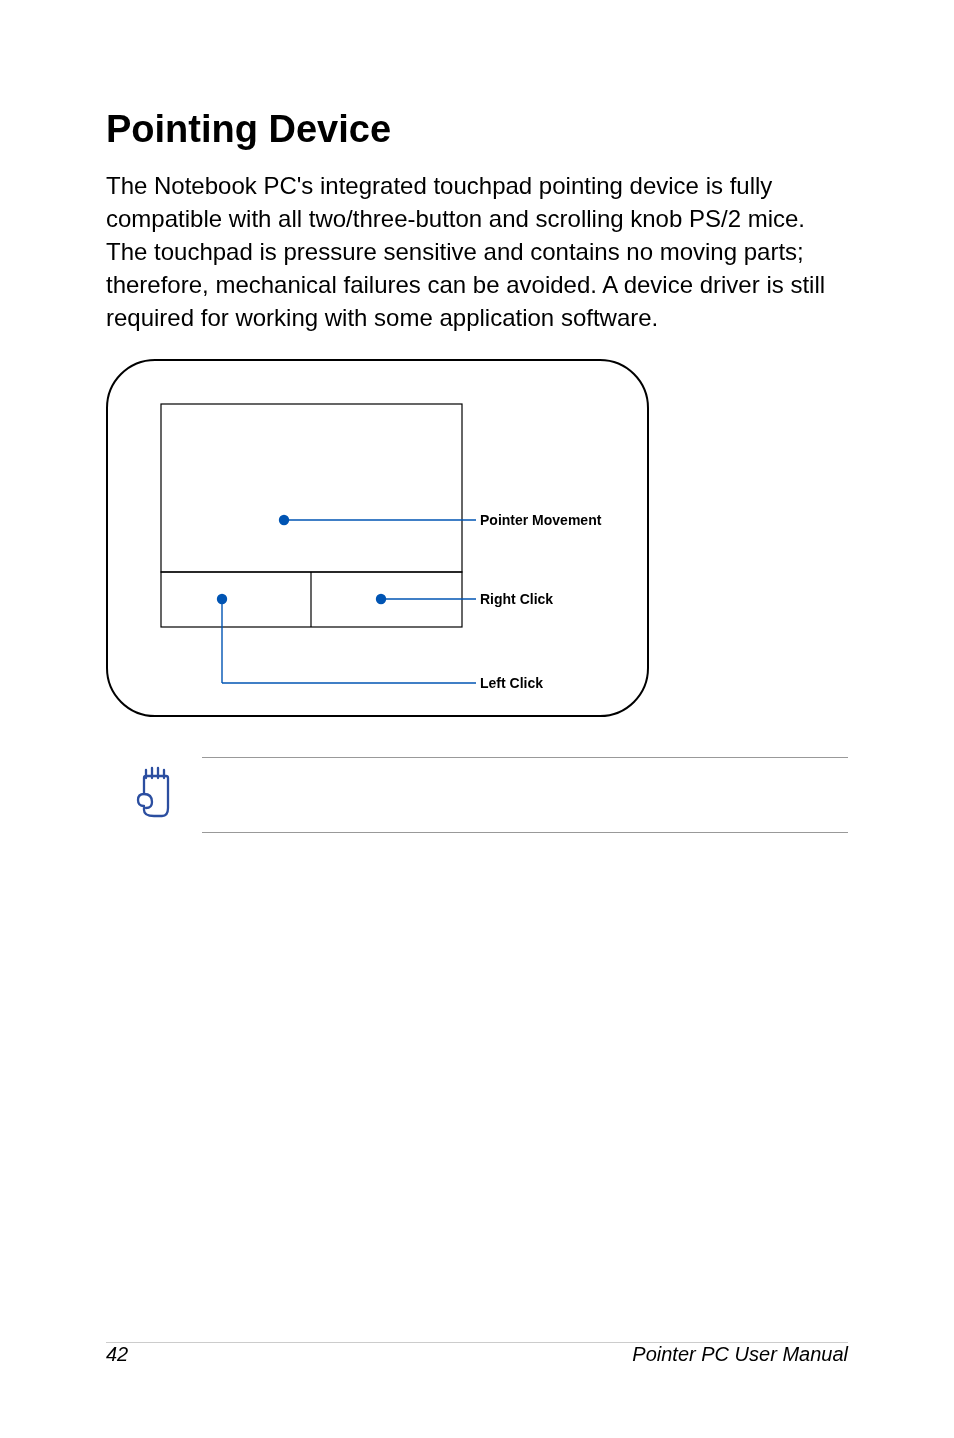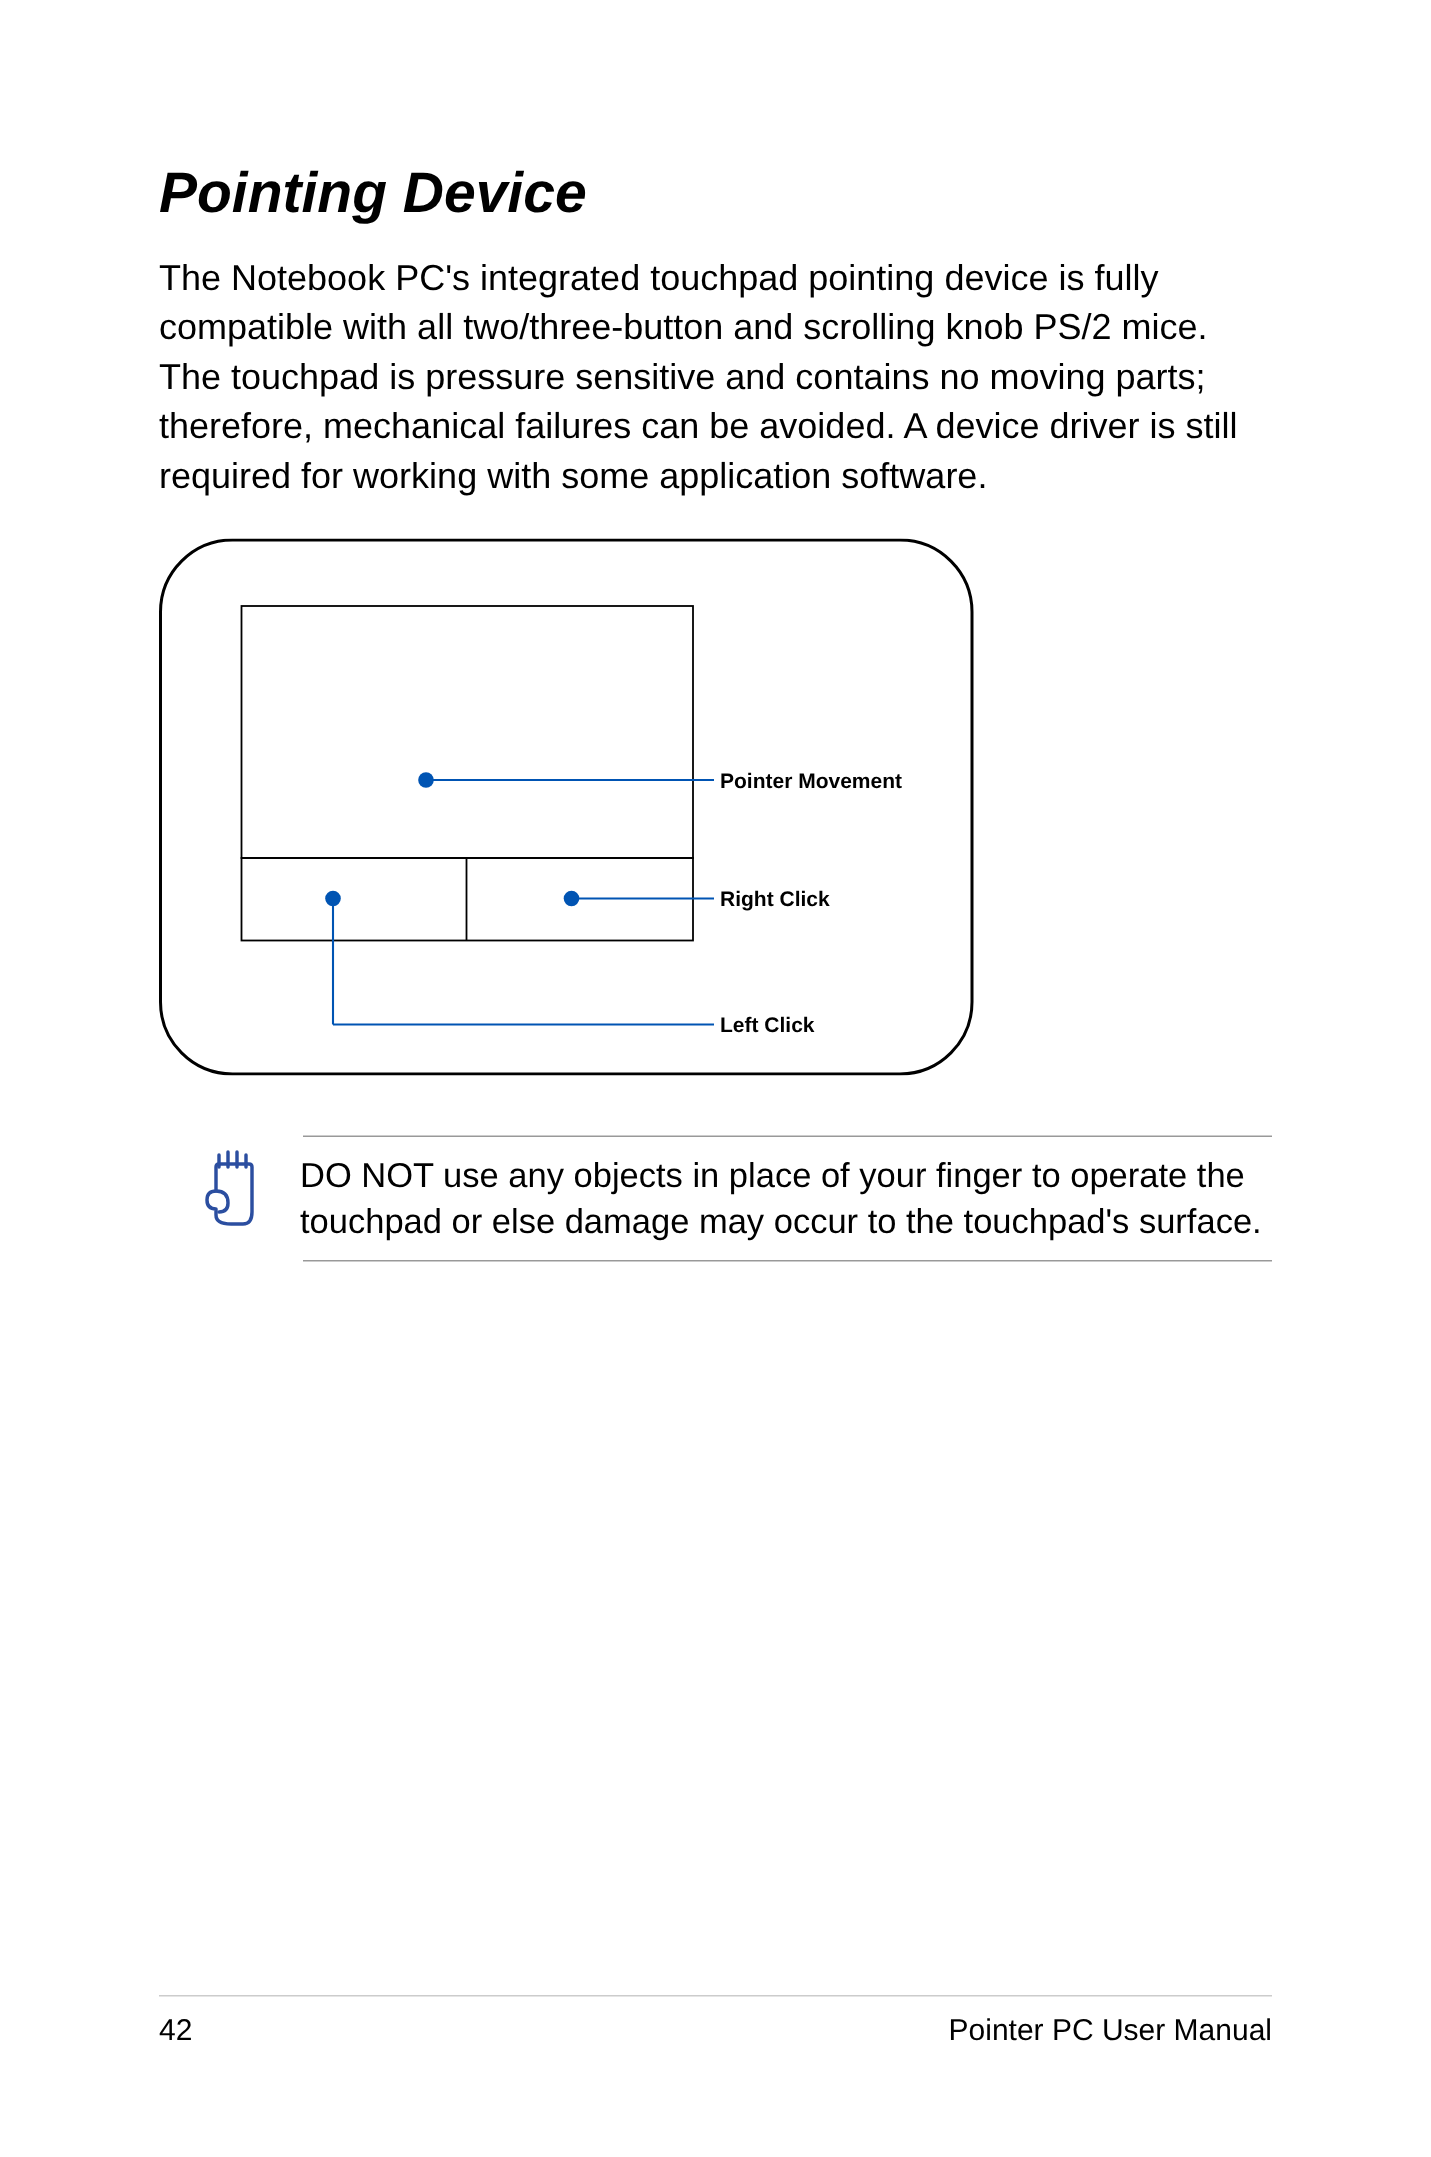--- a/index.html
+++ b/index.html
@@ -13,21 +13,20 @@
       background: #ffffff;
       font-family: "Segoe UI", Arial, sans-serif;
       color: #000000;
       position: relative;
       padding: 108px 106px 0 106px;
     }
     .heading {
       font-size: 38px;
       font-weight: 700;
       margin-bottom: 18px;
-      font-style: italic;
     }
     .paragraph {
       font-size: 24px;
       line-height: 1.38;
       margin-bottom: 24px;
     }
     .diagram {
       width: 544px;
       height: 358px;
       position: relative;
@@ -57,21 +56,22 @@
     }
     .footer {
       position: absolute;
       bottom: 72px;
       left: 106px;
       right: 106px;
       display: flex;
       justify-content: space-between;
       font-size: 20px;
       border-top: 1px solid #cccccc;
-      padding-top: 12px;
+      padding-top: 0;
+      font-style: italic;
     }
     .footer-left {
       font-weight: 400;
     }
     .footer-right {
       font-weight: 400;
     }
   </style>
 </head>
 <body>
@@ -126,19 +126,18 @@
                  Q 36 52 36 44
                  L36 14
                  Q 36 12 34 12
                  L14 12
                  Q 12 12 12 14 Z"></path>
 
         <path d="M12 30 Q 20 30 20 38 Q 20 44 14 44"></path>
       </g>
     </svg>
   </div>
-  <div class="callout-text">DO NOT use any objects in place of your finger to operate the touchpad or else damage may occur to the touchpad's surface.</div>
 </div>
 
 <div class="footer">
   <span class="footer-left">42</span>
   <span class="footer-right">Pointer PC User Manual</span>
 </div>
 
 </body></html>

